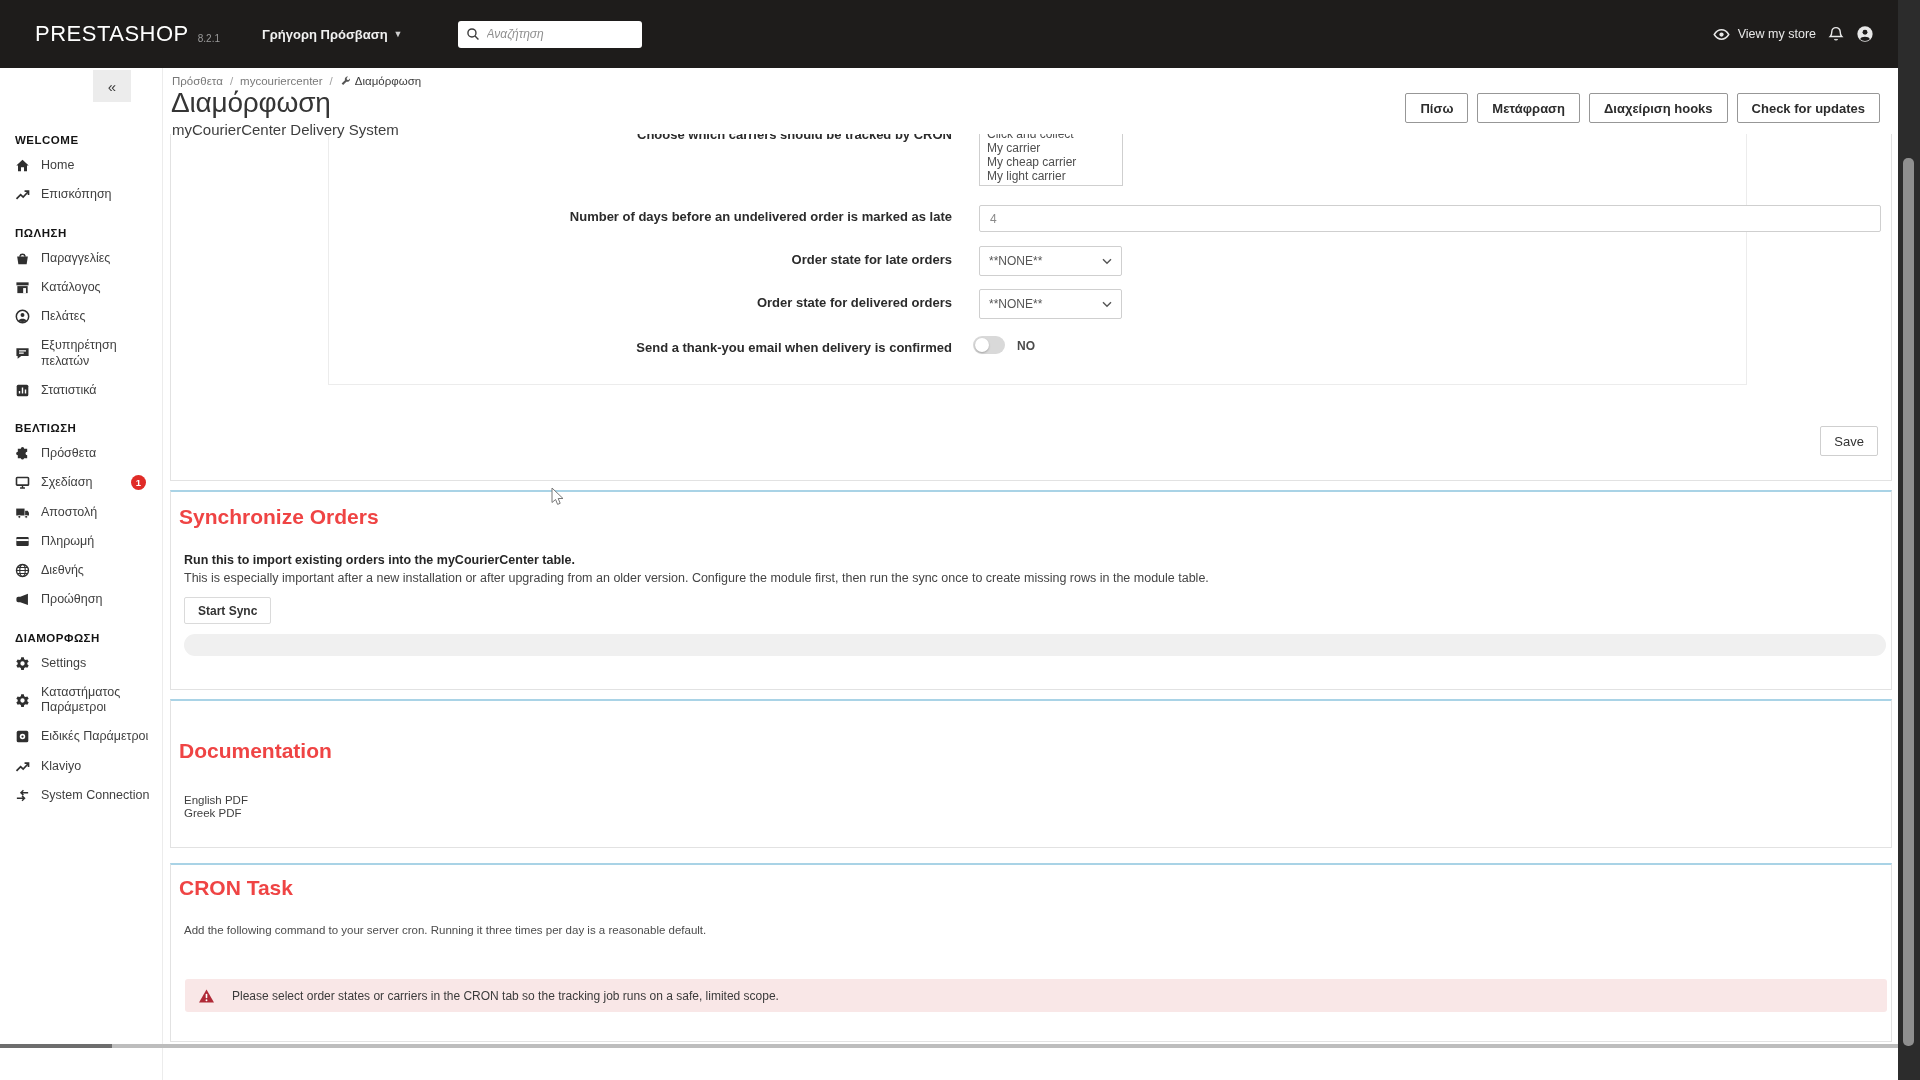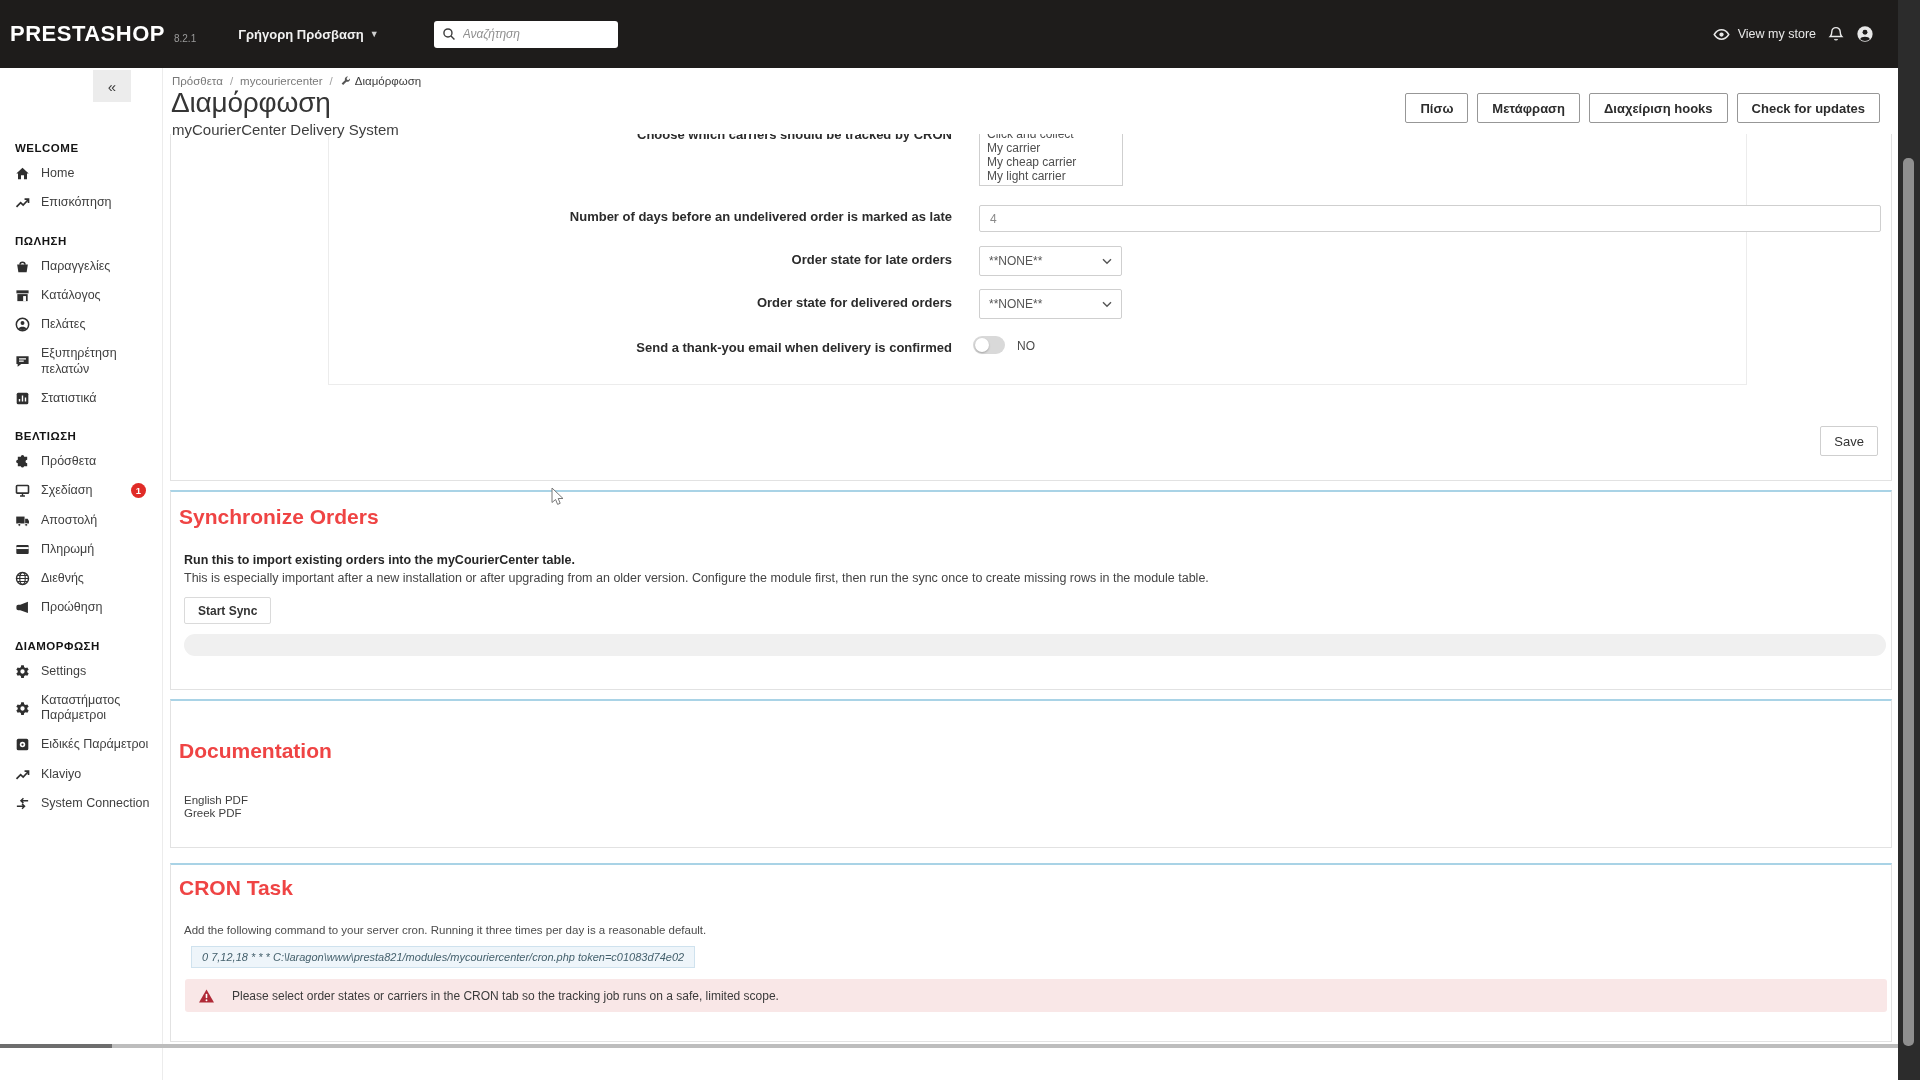--- a/index.html
+++ b/index.html
@@ -3,39 +3,39 @@
 <meta charset="utf-8">
 <style>
   *{box-sizing:border-box;margin:0;padding:0}
   html,body{background:#fff}
   .screen{position:relative;width:1920px;height:1080px;background:#fff;overflow:hidden;
           font-family:"Liberation Sans",sans-serif;color:#3a3a3a}
 
   
   .topbar{position:absolute;left:0;top:0;width:1920px;height:68px;background:#1e1c1b;z-index:50;
           display:flex;align-items:center}
-  .logo{margin-left:10px;color:#fff;font-size:22px;font-weight:bold;letter-spacing:.5px}
+  .logo{margin-left:35px;color:#fff;font-size:22px;font-weight:normal;letter-spacing:.5px}
   .version{color:#9a9a9a;font-size:10px;margin-left:9px;margin-top:8px}
   .qaccess{color:#f1f1f1;font-size:13px;font-weight:600;margin-left:42px;display:flex;align-items:center;gap:6px;cursor:default}
   .qaccess .caret{font-size:9px;color:#cfcfcf}
   .searchbox{margin-left:55px;width:184px;height:27px;background:#fff;border-radius:3px;
              display:flex;align-items:center;padding:0 8px;gap:7px}
   .searchbox input{border:0;outline:0;flex:1;font-size:12px;color:#444;font-family:inherit;background:transparent}
   .searchbox input::placeholder{color:#8f8f8f;font-style:italic}
   .top-right{margin-left:auto;margin-right:46px;display:flex;align-items:center;gap:12px;color:#e8e8e8;font-size:12.5px}
   .viewstore{display:flex;align-items:center;gap:8px}
 
   
   .sidebar{position:absolute;left:0;top:68px;width:163px;height:1012px;background:#fff;
            border-right:1px solid #ececec;z-index:40}
   .collapse-btn{position:absolute;top:2px;right:31px;width:38px;height:32px;background:#ececec;
                 display:flex;align-items:center;justify-content:center;font-size:15px;color:#3c3c3c}
   .nav{padding-top:62px}
   .sec-title{padding:0 0 5px 15px;font-size:11.5px;font-weight:bold;color:#141414;letter-spacing:.5px;margin-top:17px}
-  .nav .sec-title:first-child{margin-top:12px}
+  .nav .sec-title:first-child{margin-top:4px}
   .item{display:flex;align-items:center;gap:11px;padding:7px 4px 7px 15px;font-size:12.5px;color:#3f3f3f;line-height:1.22;cursor:default}
   .item svg{flex:none}
   .badge{margin-left:auto;margin-right:12px;background:#e02b27;color:#fff;min-width:15px;height:15px;border-radius:50%;
          font-size:9.5px;display:flex;align-items:center;justify-content:center;font-weight:bold}
 
   
   .main-header{position:absolute;left:163px;top:68px;width:1735px;height:66px;background:#fff;z-index:30}
   .breadcrumb{position:absolute;left:9px;top:7px;font-size:11.5px;color:#787878;display:flex;gap:7px;align-items:center}
   .breadcrumb .sep{color:#a0a0a0}
   .crumb-last{color:#3c3c3c;display:flex;align-items:center;gap:4px}
@@ -54,21 +54,21 @@
   .form-panel{position:absolute;left:157px;top:-1px;width:1419px;height:252px;border:1px solid #ececec;border-top:none}
   .form-label{position:absolute;left:100px;width:523px;text-align:right;font-size:13px;font-weight:600;color:#2b2b2b}
   .multiselect{position:absolute;left:650px;top:-8px;width:144px;height:61px;border:1px solid #cfcfcf;background:#fff;padding:1px 0;overflow:hidden}
   .multiselect .opt{font-size:12px;color:#4f4f4f;padding:0 7px;line-height:14px;white-space:nowrap}
   .text-input{position:absolute;left:650px;top:72px;width:902px;height:27px;border:1px solid #cfcfcf;border-radius:2px;
               font-size:12px;color:#8a8a8a;padding:0 10px;font-family:inherit;background:#fff}
   .selectbox{position:absolute;left:650px;width:143px;height:30px;border:1px solid #cfcfcf;border-radius:2px;font-size:12px;
              color:#555;display:flex;align-items:center;justify-content:space-between;padding:0 9px;background:#fff;cursor:default}
   .toggle{position:absolute;left:644px;top:203px;width:32px;height:18px;border-radius:9px;background:#d9d9d9;cursor:default}
   .knob{position:absolute;left:2px;top:2px;width:14px;height:14px;border-radius:50%;background:#fff;box-shadow:0 1px 2px rgba(0,0,0,.25)}
-  .toggle-label{position:absolute;left:688px;top:206px;font-size:12px;font-weight:400;color:#4a4a4a}
+  .toggle-label{position:absolute;left:688px;top:206px;font-size:12px;font-weight:700;color:#4a4a4a}
   .save-btn{position:absolute;right:13px;top:292px;height:30px;padding:0 13px;border:1px solid #cfcfcf;border-radius:2px;
             background:#fff;font-size:13px;color:#333;font-family:inherit;cursor:default}
 
   #card-sync{top:490px;height:200px}
   #card-sync .card-title{top:13px}
   .sync-lead{position:absolute;left:13px;top:61px;font-size:12.5px;font-weight:bold;color:#262626}
   .sync-desc{position:absolute;left:13px;top:79px;font-size:12.5px;color:#454545}
   .start-sync{position:absolute;left:13px;top:105px;height:27px;padding:0 13px;background:#fff;border:1px solid #dadada;
               border-radius:2px;font-size:12px;font-weight:bold;color:#333;font-family:inherit;cursor:default}
   .progress{position:absolute;left:13px;right:5px;top:142px;height:22px;background:#f0f0f0;border-radius:11px;overflow:hidden}
@@ -398,21 +398,20 @@
 
   <div class="card blue-top" id="card-docs">
     <div class="card-title">Documentation</div>
     <div class="doc-link" style="top:93px">English PDF</div>
     <div class="doc-link" style="top:106px">Greek PDF</div>
   </div>
 
   <div class="card blue-top" id="card-cron">
     <div class="card-title">CRON Task</div>
     <div class="cron-desc">Add the following command to your server cron. Running it three times per day is a reasonable default.</div>
-    <div class="cron-code">0 7,12,18 * * * C:\laragon\www\presta821/modules/mycouriercenter/cron.php token=c01083d74e02</div>
     <div class="alert-warning">
       <span style="display:flex">
           <svg width="17" height="16" viewBox="0 0 17 16">
             <path d="M8.5 1.4 16 14.6H1z" fill="#b02a37"></path>
             <rect x="7.7" y="5.8" width="1.6" height="4.4" rx=".8" fill="#fff"></rect>
             <circle cx="8.5" cy="12.2" r=".95" fill="#fff"></circle>
           </svg>
         </span>
       <span class="alert-text">Please select order states or carriers in the CRON tab so the tracking job runs on a safe, limited scope.</span>
     </div>

